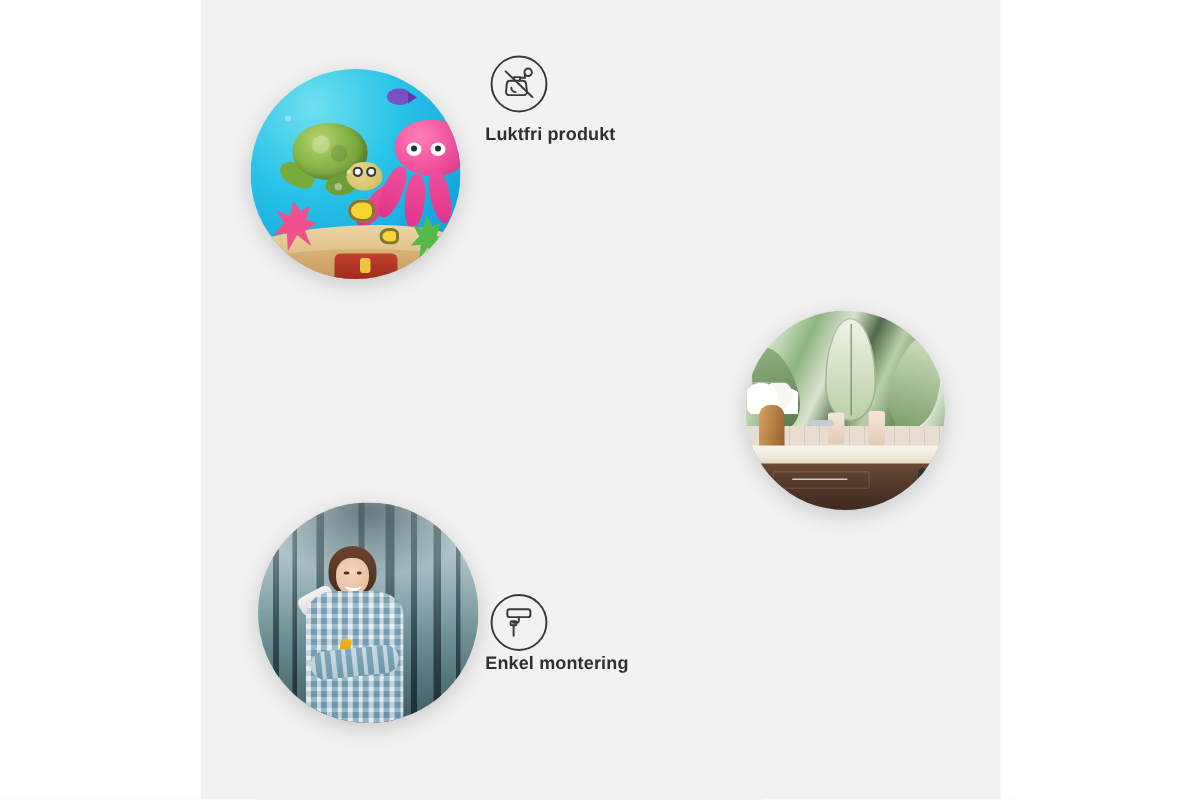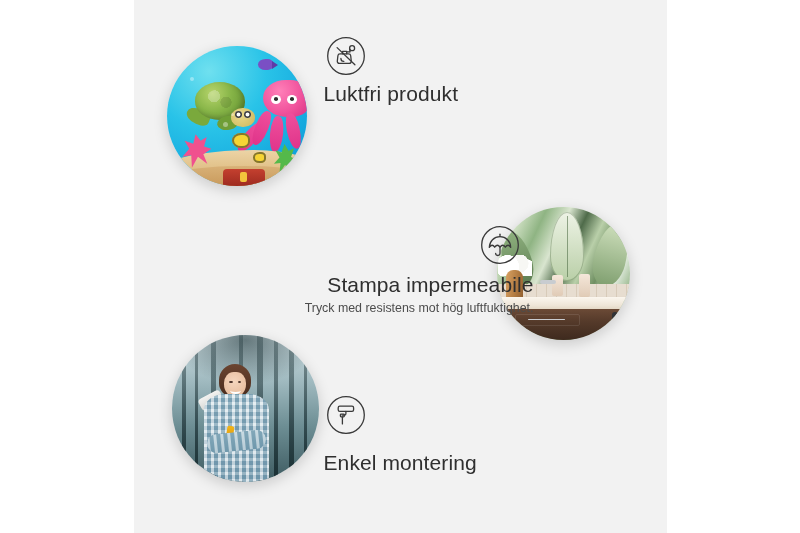--- a/index.html
+++ b/index.html
@@ -303,43 +303,43 @@
 
   
   .feature { position:absolute; }
   .feature .ficon {
     width: 40px; height: 40px;
     display: block;
   }
   .feature .ficon svg { display:block; width:40px; height:40px; }
   .feature h2 {
     margin: 6px 0 3px 0;
-    font-size: 21px;
-    font-weight: normal;
+    font-size: 12px;
+    font-weight: bold;
     color: #2f2f2f;
     letter-spacing: .1px;
   }
   .feature p {
     margin: 0;
     font-size: 12.4px;
     line-height: 1.42;
     color: #4c4c4c;
   }
 
   #feature-odourless { left: 190px; top: 36px; width: 300px; text-align: left; }
   #feature-odourless .ficon { margin-left: 2px; }
   #feature-odourless p { width: 285px; }
 
   #feature-waterproof { left: 70px; top: 225px; width: 330px; text-align: right; }
   #feature-waterproof .ficon { margin-left: auto; margin-right: 14px; }
   #feature-waterproof h2 { margin-top: 8px; }
 
   #feature-easy { left: 190px; top: 395px; width: 300px; text-align: left; }
   #feature-easy .ficon { margin-left: 2px; }
-  #feature-easy h2 { margin-top: 16px; }
+  #feature-easy h2 { margin-top: 0; }
 </style>
 </head>
 <body>
 
 <div class="panel">
 
   <div class="photo" id="photo-sea">
     <div class="inner">
       <div class="sea-water"></div>
       <div class="bub b3"></div>
@@ -420,33 +420,20 @@
         <path d="M20.7 15.8h3.2"></path>
         <path d="M23.9 15.8v-2.6"></path>
         <circle cx="26.1" cy="12.2" r="2.5"></circle>
         <path d="M14.9 22.5c0 1.6 1.3 2.9 2.9 2.9"></path>
         <path d="M11.1 11.6 28.9 28.7"></path>
       </svg>
     </span>
     <h2>Luktfri produkt</h2>
   </div>
 
-  <div class="feature" id="feature-waterproof">
-    <span class="ficon">
-      <svg viewBox="0 0 40 40" fill="none" stroke="#3a3a3a" stroke-width="1.3" stroke-linecap="round" stroke-linejoin="round">
-        <circle cx="20" cy="20" r="18.3"></circle>
-        <path d="M9.4 22.2c0-5.9 4.7-10.6 10.6-10.6s10.6 4.7 10.6 10.6"></path>
-        <path d="M9.4 22.2c1.8-2.6 3.7-2.6 5.3 0 1.8-2.6 3.7-2.6 5.3 0 1.8-2.6 3.7-2.6 5.3 0 1.8-2.6 3.7-2.6 5.3 0"></path>
-        <path d="M20 11.6V9.2"></path>
-        <path d="M20 22.2v6.1c0 1.2-1 2.2-2.2 2.2s-2.2-1-2.2-2.2"></path>
-      </svg>
-    </span>
-    <h2>Stampa impermeabile</h2>
-    <p>Tryck med resistens mot hög luftfuktighet.</p>
-  </div>
 
   <div class="feature" id="feature-easy">
     <span class="ficon">
       <svg viewBox="0 0 40 40" fill="none" stroke="#3a3a3a" stroke-width="1.3" stroke-linecap="round" stroke-linejoin="round">
         <circle cx="20" cy="20" r="18.3"></circle>
         <rect x="12.2" y="11.2" width="15.4" height="5.2" rx="1.6"></rect>
         <path d="M19.9 16.4v2.3c0 .8-.6 1.4-1.4 1.4h-2.4"></path>
         <rect x="14.4" y="19.1" width="3.9" height="2.7" rx="0.7"></rect>
         <path d="M16.4 21.8v7.1"></path>
       </svg>

